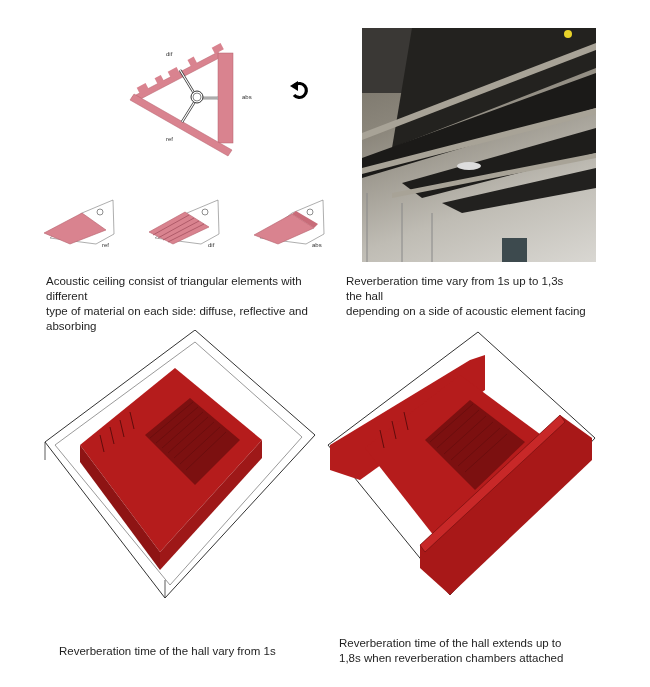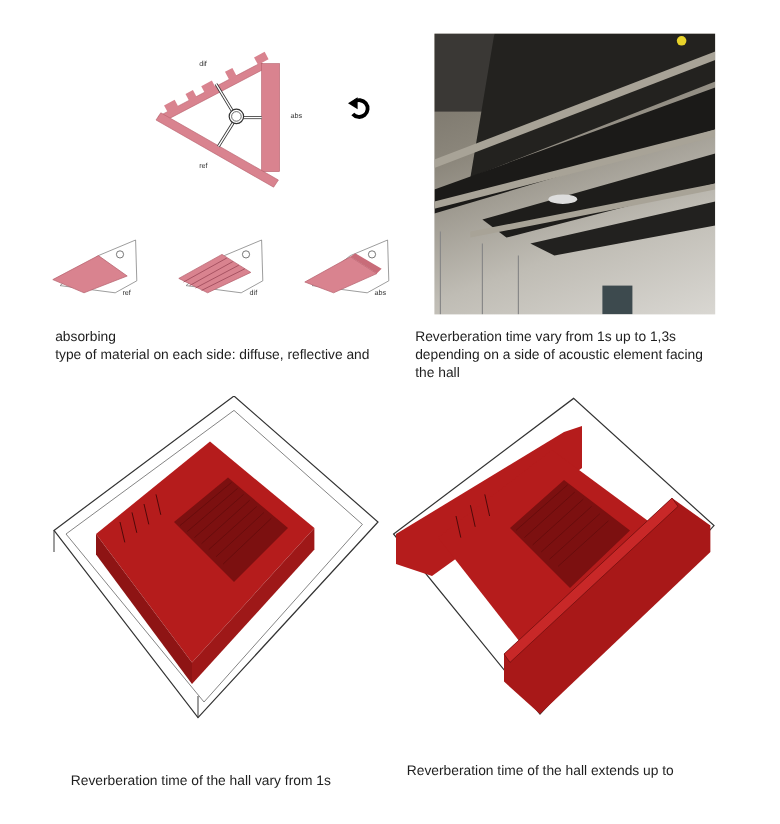--- a/index.html
+++ b/index.html
@@ -84,27 +84,28 @@
     <ellipse cx="107" cy="138" rx="12" ry="4" fill="#ddd"></ellipse>
     <circle cx="206" cy="6" r="4" fill="#e8d32a"></circle>
     <line x1="5" y1="165" x2="5" y2="234" stroke="#888" stroke-width="1"></line>
     <line x1="40" y1="175" x2="40" y2="234" stroke="#888" stroke-width="1"></line>
     <line x1="70" y1="185" x2="70" y2="234" stroke="#888" stroke-width="1"></line>
     <rect x="140" y="210" width="25" height="24" fill="#3d4a4e"></rect>
   </svg>
 </div>
 
 <div class="caption" style="left:46px;top:274px;width:300px">
+  <div>Acoustic ceiling consist of triangular elements with different</div>
+  <div>type of material on each side: diffuse, reflective and</div>
   <div>absorbing</div>
-  <div>type of material on each side: diffuse, reflective and</div>
 </div>
 <div class="caption" style="left:346px;top:274px;width:280px">
   <div>Reverberation time vary from 1s up to 1,3s</div>
+  <div>the hall</div>
   <div>depending on a side of acoustic element facing</div>
-  <div>the hall</div>
 </div>
 
 <svg class="abs" style="left:30px;top:330px" width="290" height="270">
   <polygon points="15,112 165,0 285,105 135,268" fill="none" stroke="#333" stroke-width="1"></polygon>
   <polygon points="25,115 165,12 272,107 140,255" fill="none" stroke="#555" stroke-width="0.6"></polygon>
   <polygon points="50,115 145,38 232,110 130,222" fill="#b51c1c"></polygon>
   <polygon points="50,115 50,132 130,240 130,222" fill="#8e1414"></polygon>
   <polygon points="130,222 232,110 232,128 130,240" fill="#9e1818"></polygon>
   <polygon points="115,105 160,68 210,110 165,155" fill="#7c1010"></polygon>
   <g stroke="#5a0a0a" stroke-width="0.5">
@@ -146,13 +147,14 @@
       <line x1="72" y1="91" x2="76" y2="109"></line>
     <line x1="84" y1="82" x2="88" y2="100"></line>
   </g>
 </svg>
 
 <div class="caption" style="left:59px;top:644px;width:240px">
   <div>Reverberation time of the hall vary from 1s</div>
 </div>
 <div class="caption" style="left:339px;top:636px;width:280px">
   <div>Reverberation time of the hall extends up to</div>
+  <div>1,8s when reverberation chambers attached</div>
 </div>
 
 </body></html>

